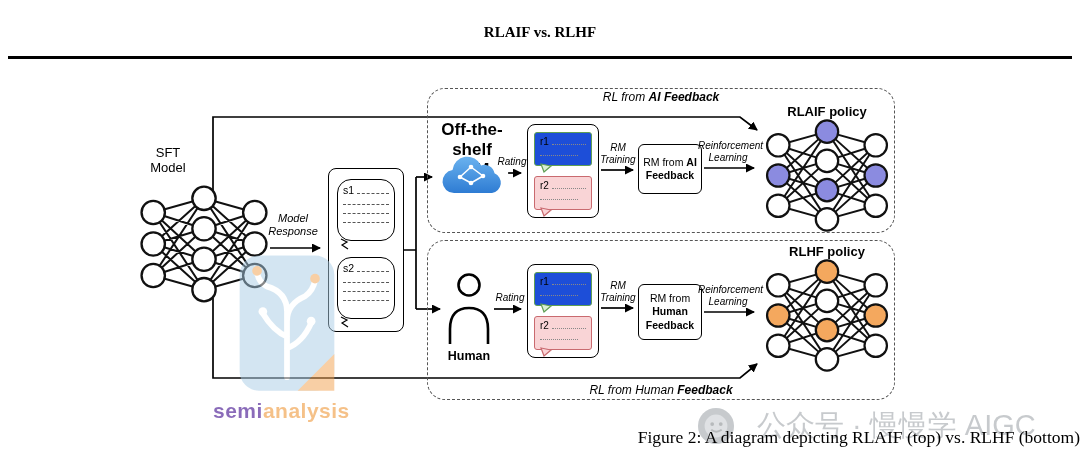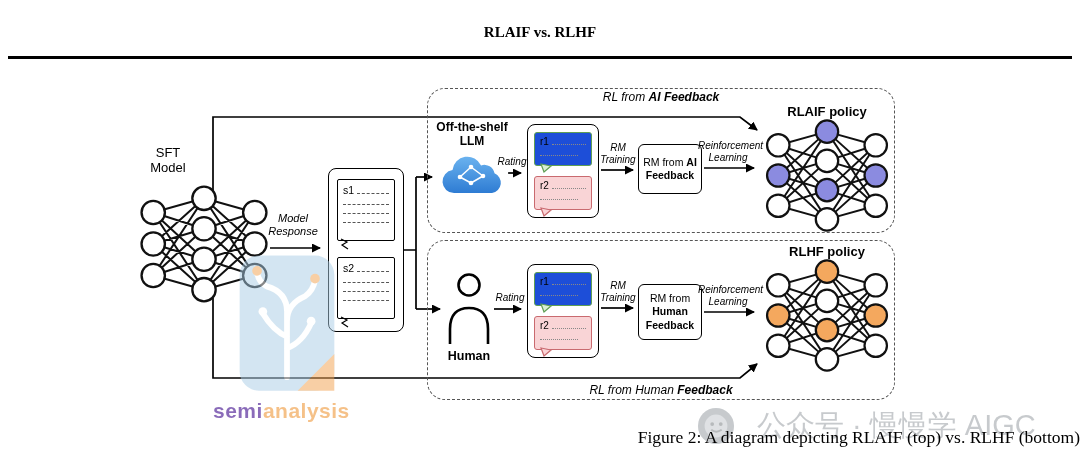--- a/index.html
+++ b/index.html
@@ -13,21 +13,21 @@
   .lab { position:absolute; z-index:2; text-align:center; line-height:1.18; color:#000; }
 
   .dashed-box { position:absolute; z-index:2; border:1.6px dashed #555; border-radius:18px; background:transparent; }
   .box-title  { position:absolute; left:0; width:100%; text-align:center; font-size:12px; font-style:italic; }
 
   .white-box { position:absolute; z-index:2; background:#fff; border:1.4px solid #000; }
 
   .net-svg { position:absolute; z-index:2; }
 
   .sample-card { position:absolute; width:58px; height:62px; background:#fff; border:1.3px solid #000;
-                 border-radius:2px; padding:4px 5px; font-size:10.5px; }
+                 border-radius:14px; padding:4px 5px; font-size:10.5px; }
   .id-row { display:flex; align-items:flex-end; gap:3px; height:12px; }
   .dash-fill { flex:1; border-bottom:1.2px dashed #555; margin-bottom:2px; }
   .dash-row { border-bottom:1.2px dashed #555; height:9px; }
   .card-tail { position:absolute; left:1px; bottom:-11px; }
 
   .r-box { position:absolute; width:58px; height:34px; border-radius:3px; padding:3px 5px; font-size:10px; }
   .r-green { background:#1d4ed8; border:1.2px solid #5f9e53; }
   .r-pink  { background:#f9d4d6; border:1.2px solid #c96a6f; }
   .dot-row { border-bottom:1.3px dotted #888; height:9px; margin-right:8px; }
   .r-idrow { display:flex; align-items:flex-end; gap:3px; height:11px; }
@@ -123,21 +123,21 @@
       </svg>
     </div>
   </div>
 
   <div class="dashed-box" style="left:427px;top:88px;width:468px;height:145px">
     <div class="box-title" style="top:1px">
       <span>RL from </span><b>AI Feedback</b>
     </div>
   </div>
 
-  <div class="lab b" style="left:428px;top:120px;width:88px;font-size:12px">
+  <div class="lab b" style="left:428px;top:120px;width:88px;font-size:17px">
     <div>Off-the-shelf</div>
     <div>LLM</div>
   </div>
   <svg class="abs" style="left:438px;top:152px;z-index:2" width="68" height="46" viewBox="0 0 68 46">
     <defs>
       <linearGradient id="cg" x1="0" y1="0" x2="0" y2="1">
         <stop offset="0" stop-color="#6ab2ef"></stop>
           <stop offset="1" stop-color="#2e7cd3"></stop>
       </linearGradient>
     </defs>

